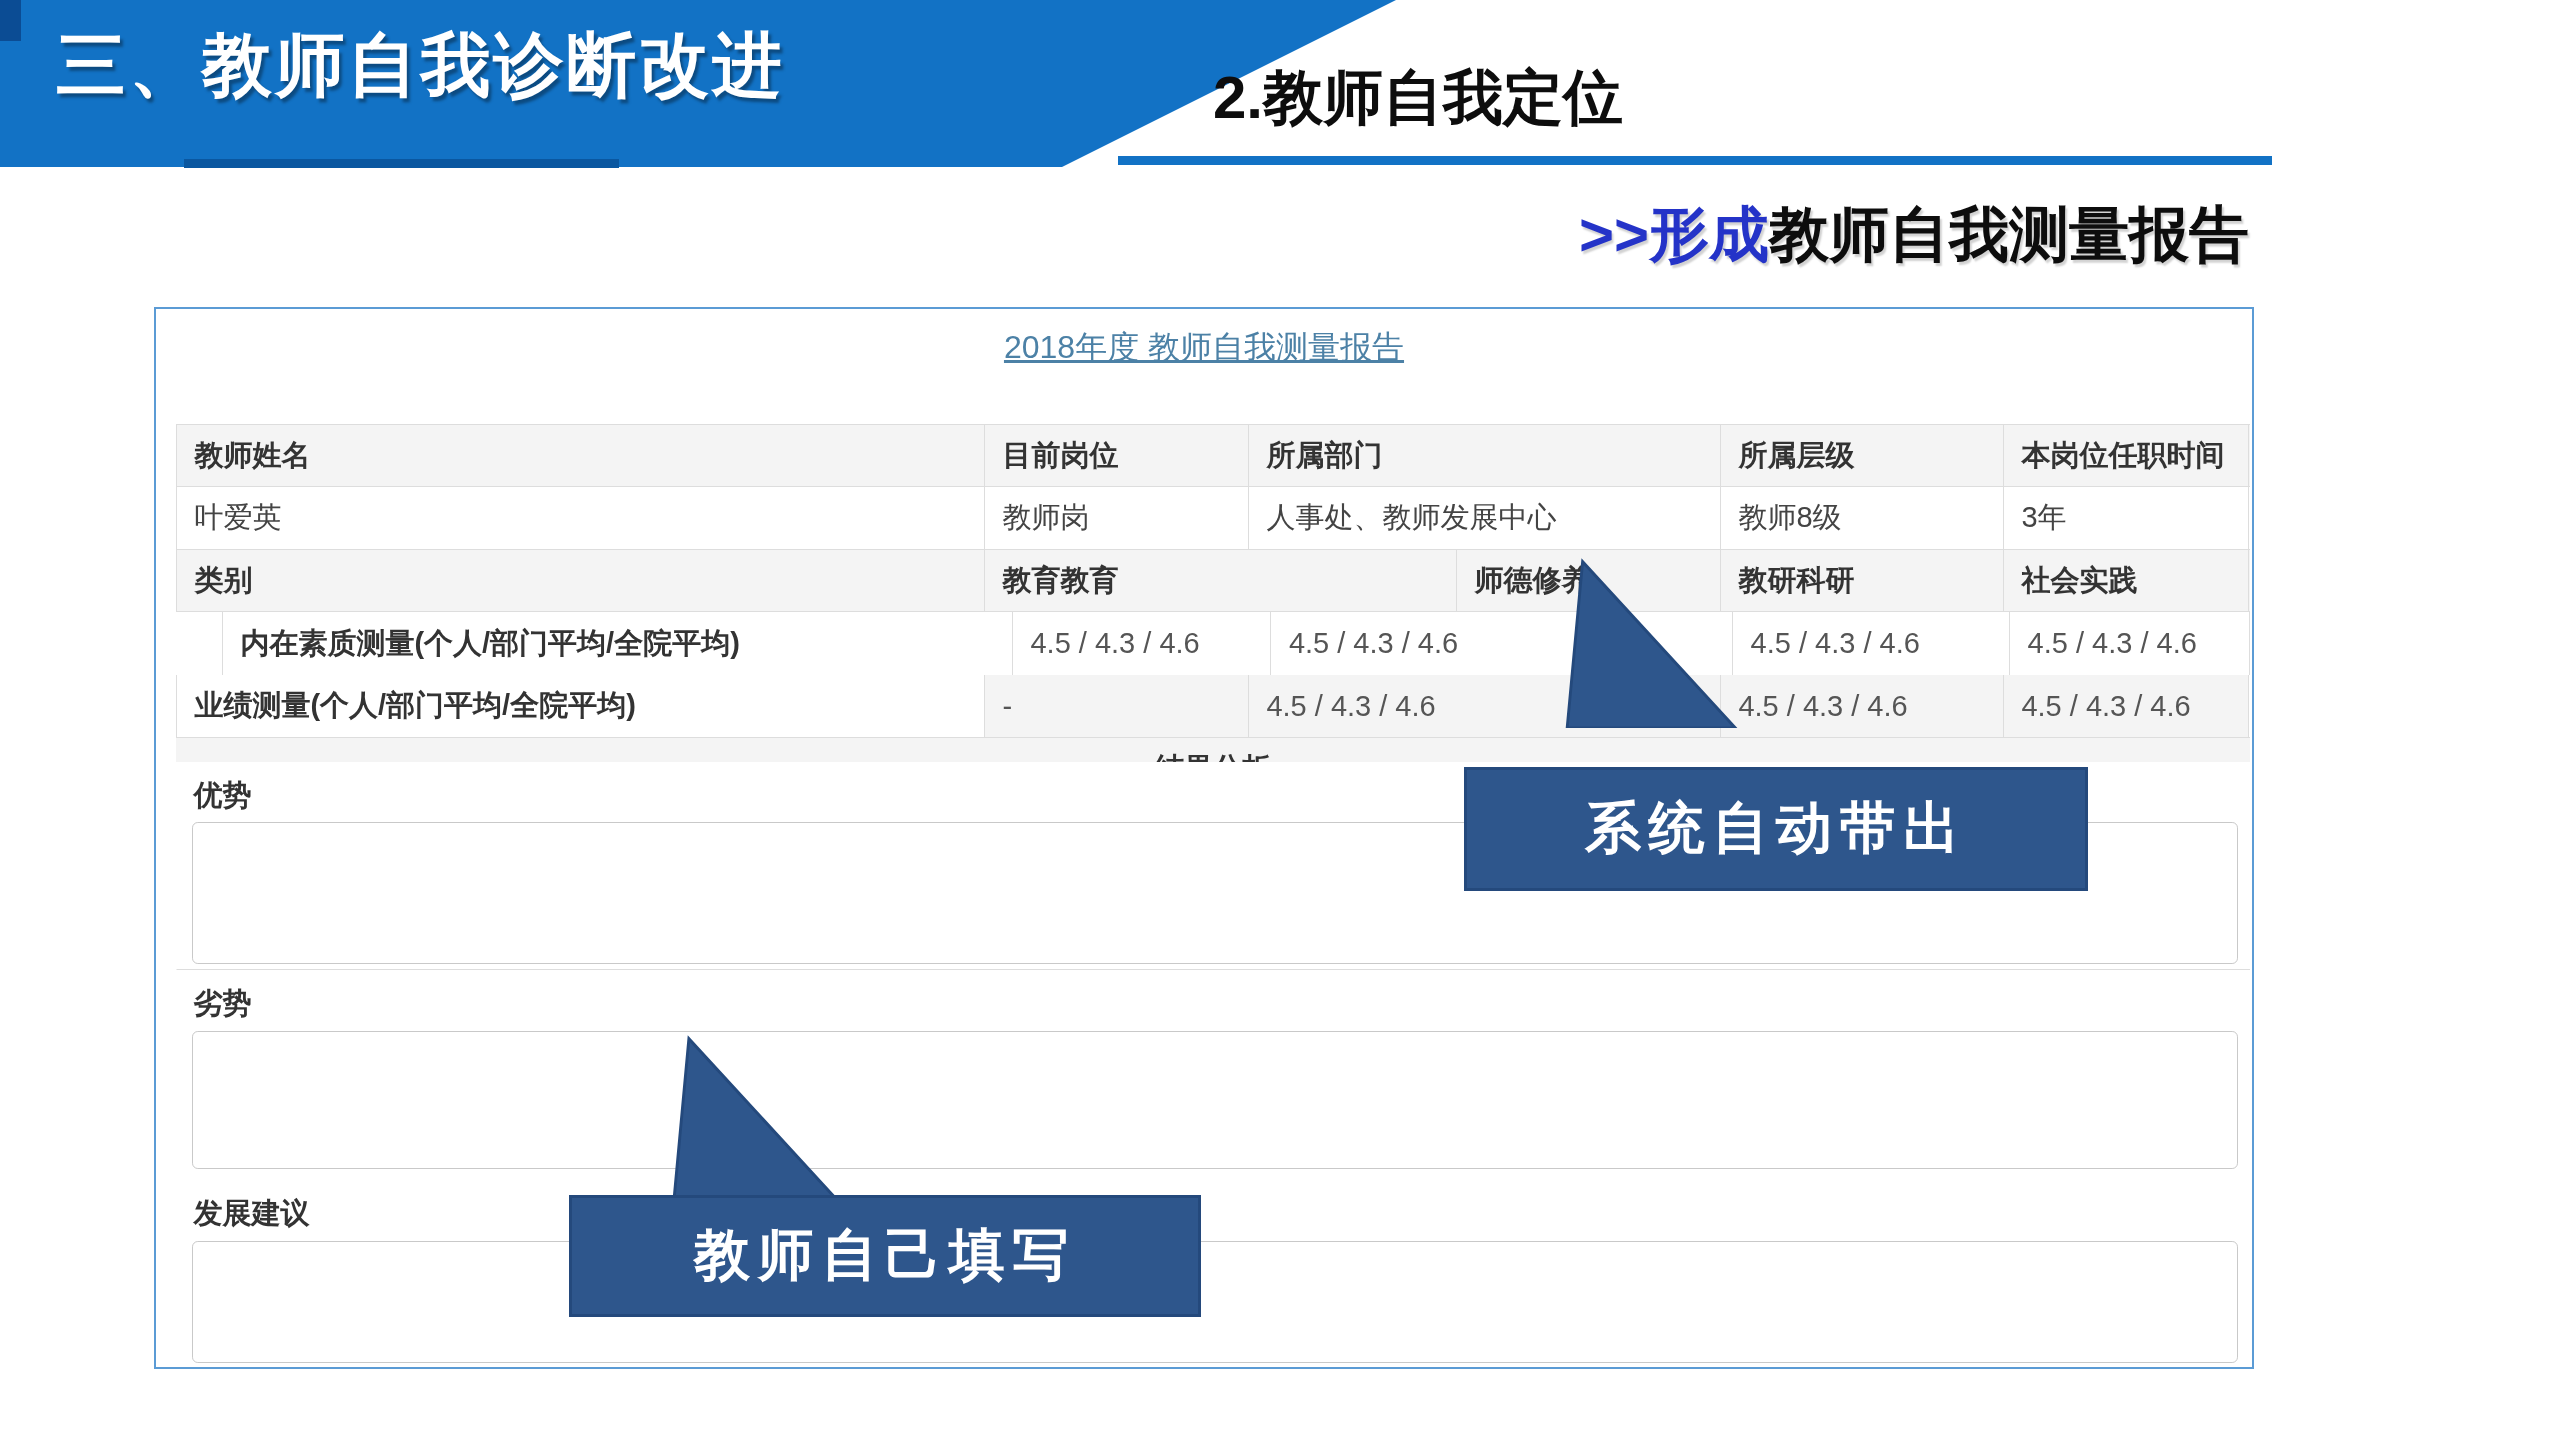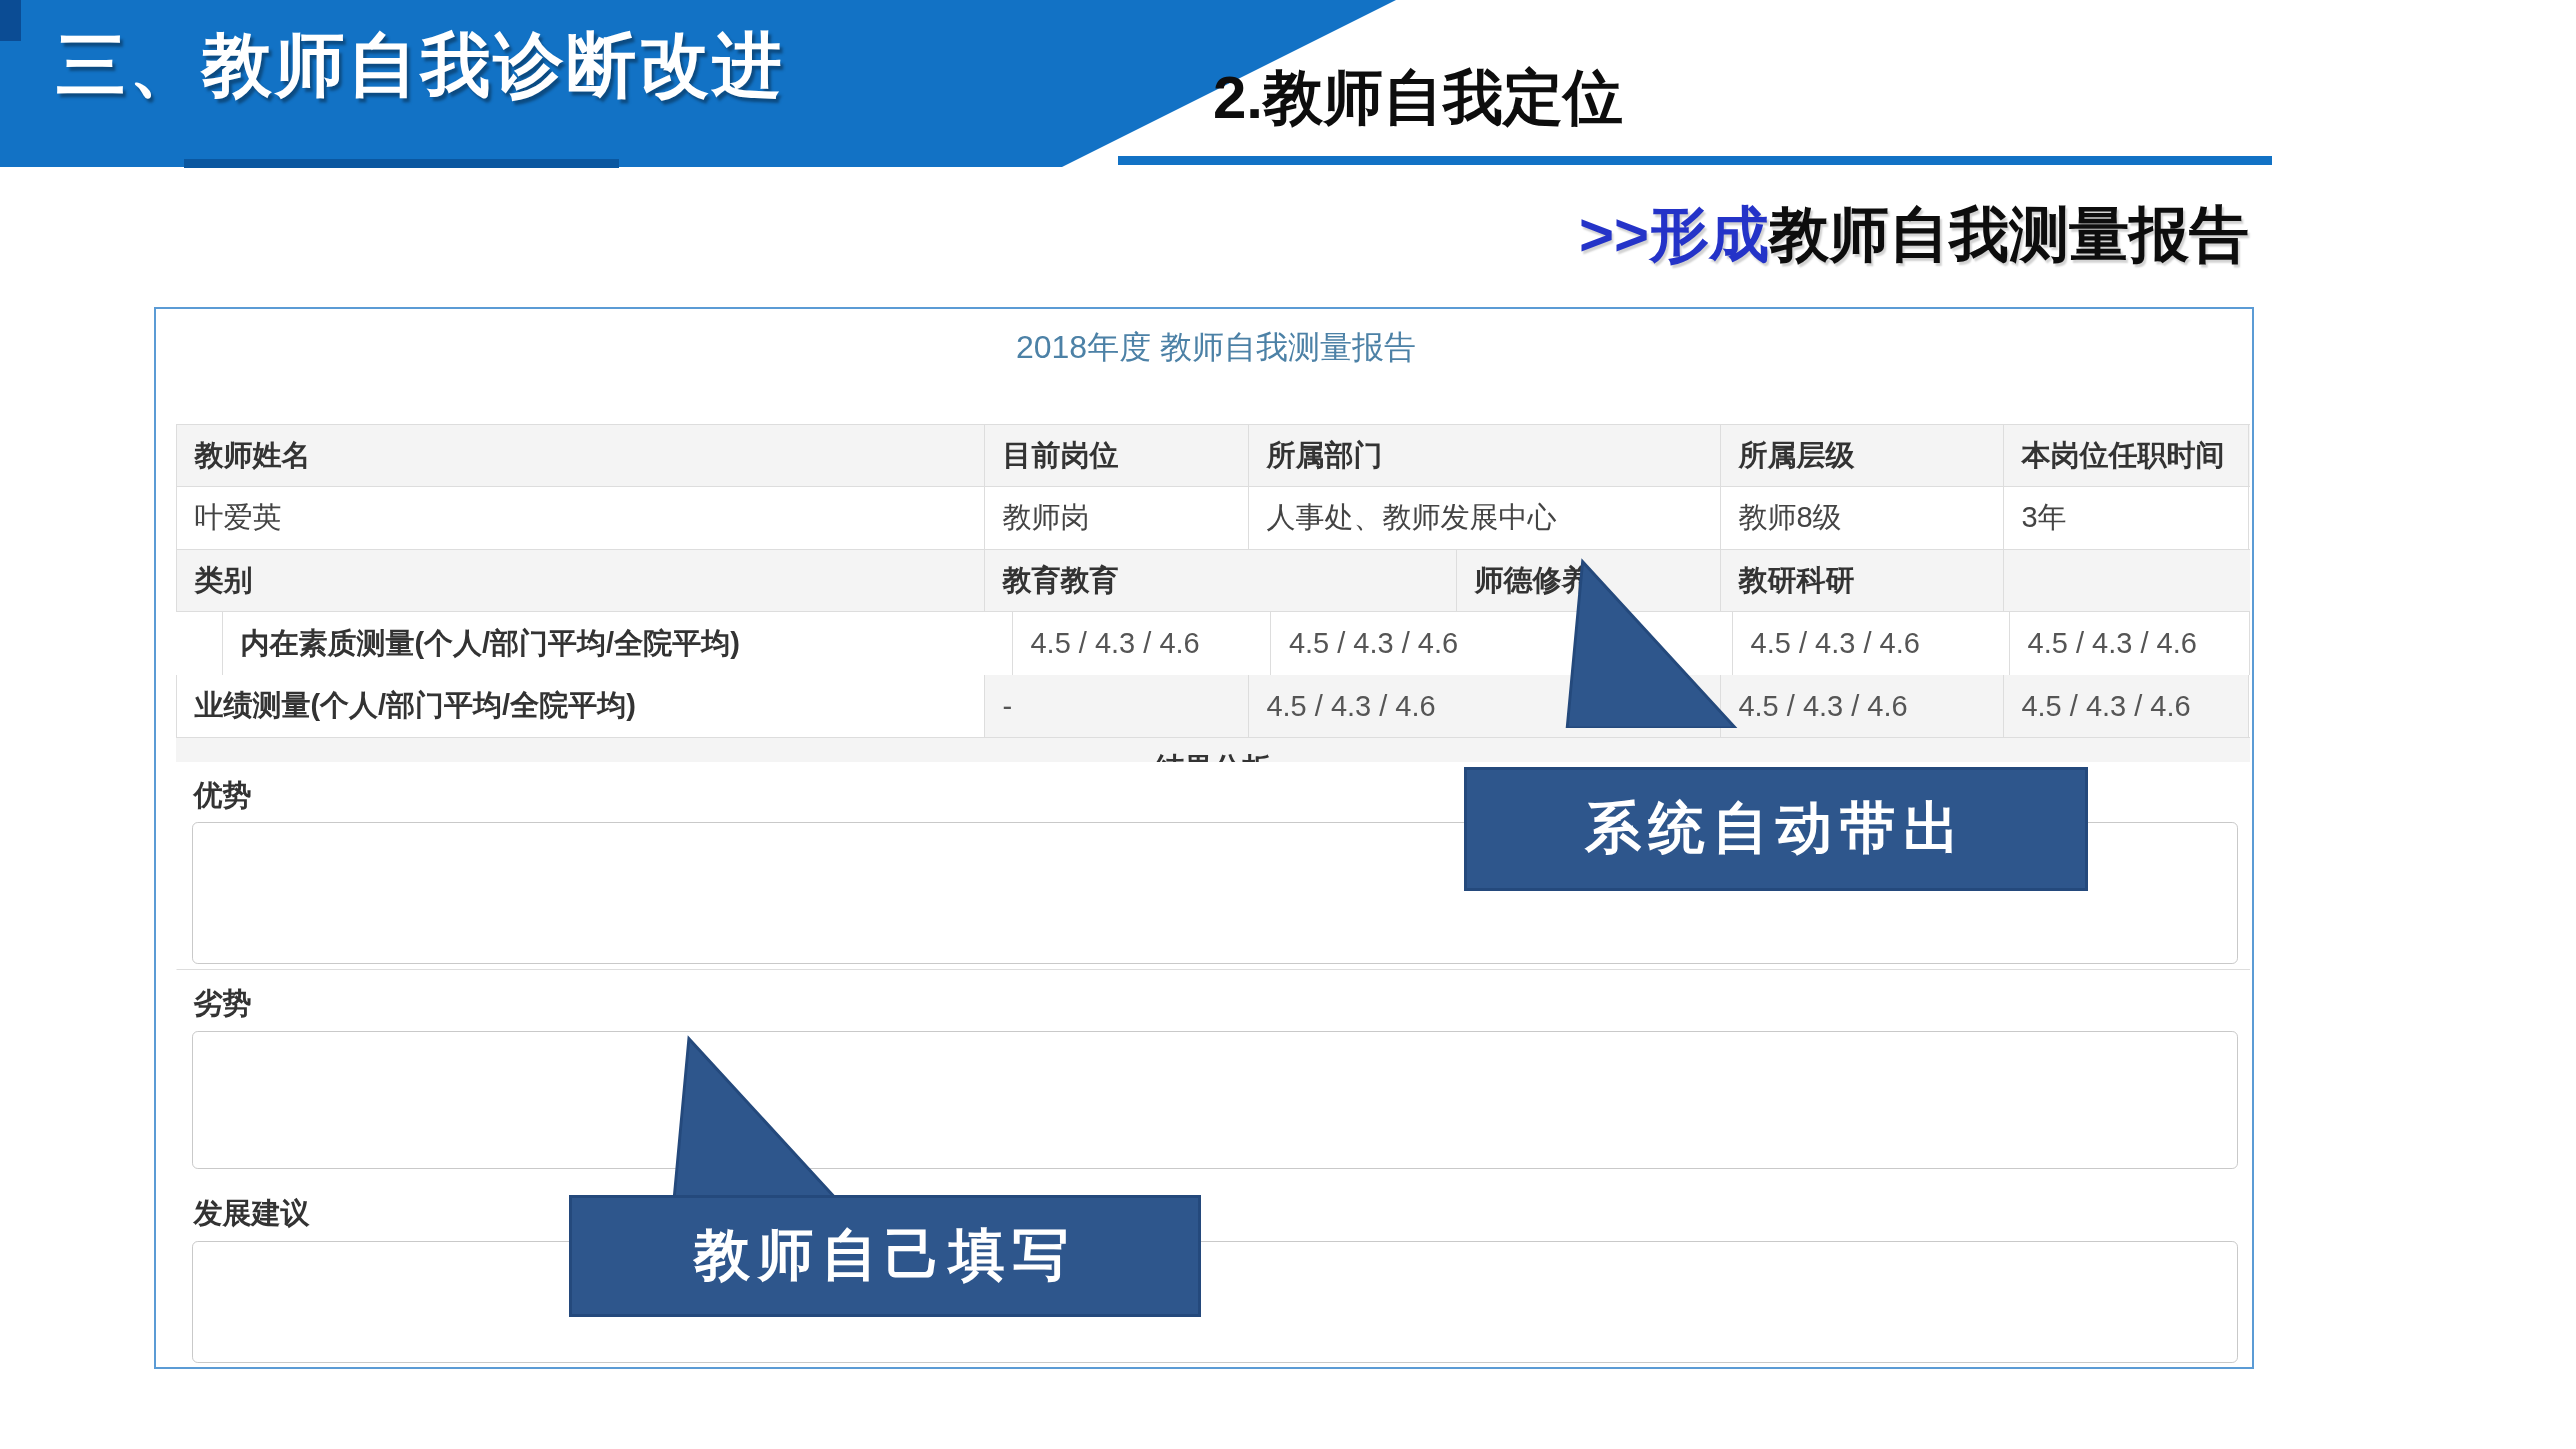--- a/index.html
+++ b/index.html
@@ -26,22 +26,22 @@
     position:absolute;top:195px;right:23px;font-size:60px;font-weight:bold;color:#0d0d0d;
     white-space:nowrap;text-shadow:1.9px 2.9px 1.9px rgba(0,0,0,0.18);
   }
   .pointer-line .hl{color:#2433C8;}
   
   .report-box{
     position:absolute;left:154px;top:307px;width:2100px;height:1062px;background:#ffffff;
     border:2.9px solid #5B9BD5;box-sizing:border-box;overflow:hidden;
   }
   .report-title{
-    position:absolute;left:12px;top:17.4px;width:100%;text-align:center;
-    font-size:32px;color:#4C81A6;white-space:nowrap;
+    position:absolute;left:0;top:17.4px;width:100%;text-align:center;
+    font-size:32px;color:#4C81A6;white-space:nowrap;text-decoration:underline;
   }
   .rt{position:absolute;left:20px;width:2074px;box-sizing:border-box;display:flex;
       border-bottom:1px solid #DDDDDD;background:#ffffff;margin-top:39px;}
   .rt.gray{background:#F4F4F4;}
   .rt .cell{
     box-sizing:border-box;padding-left:17.4px;overflow:hidden;white-space:nowrap;
     border-right:1px solid #DDDDDD;font-size:29px;color:#444444;display:flex;align-items:center;
   }
   .rt .cell:first-child{border-left:1px solid #DDDDDD;}
   .rt .cell.b{font-weight:bold;color:#333333;}
@@ -112,20 +112,21 @@
       <div class="cell c3">人事处、教师发展中心</div>
       <div class="cell c4">教师8级</div>
       <div class="cell c5">3年</div>
     </div>
 
     <div class="rt gray row-category">
       <div class="cell b c1">类别</div>
       <div class="cell b c3">教育教育</div>
       <div class="cell b c2">师德修养</div>
       <div class="cell b c4">教研科研</div>
+      <div class="cell b c5">社会实践</div>
     </div>
 
     <div class="rt row-measure0">
       <div class="cell b c1">内在素质测量(个人/部门平均/全院平均)</div>
       <div class="cell v c2">4.5 / 4.3 / 4.6</div>
       <div class="cell v c3">4.5 / 4.3 / 4.6</div>
       <div class="cell v c4">4.5 / 4.3 / 4.6</div>
       <div class="cell v c5">4.5 / 4.3 / 4.6</div>
     </div>
 

